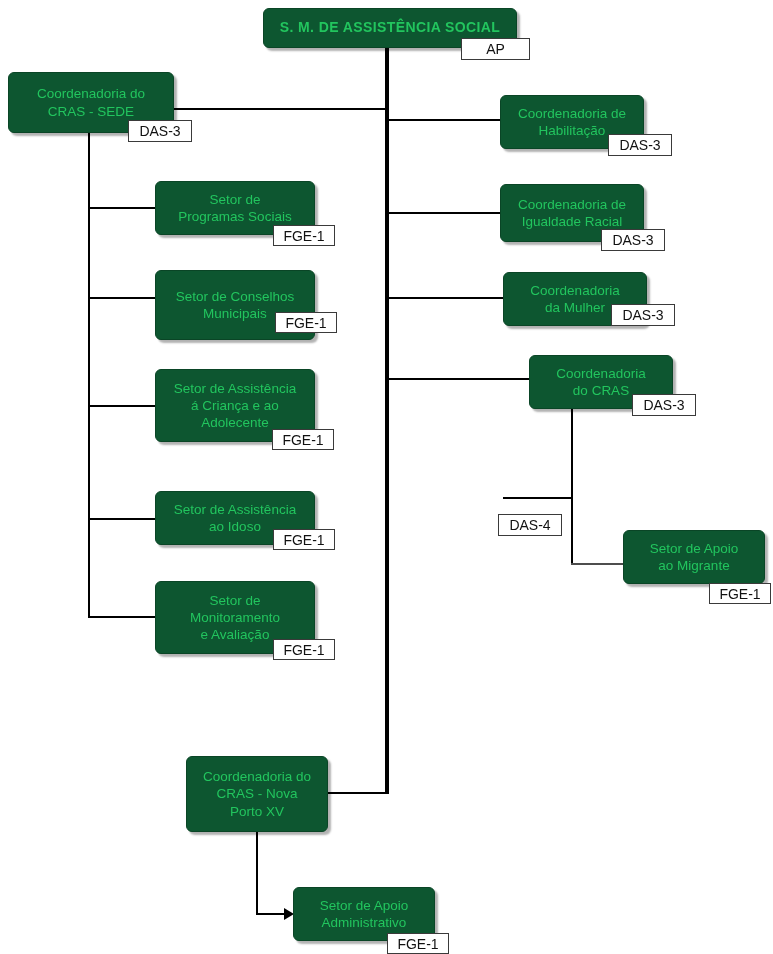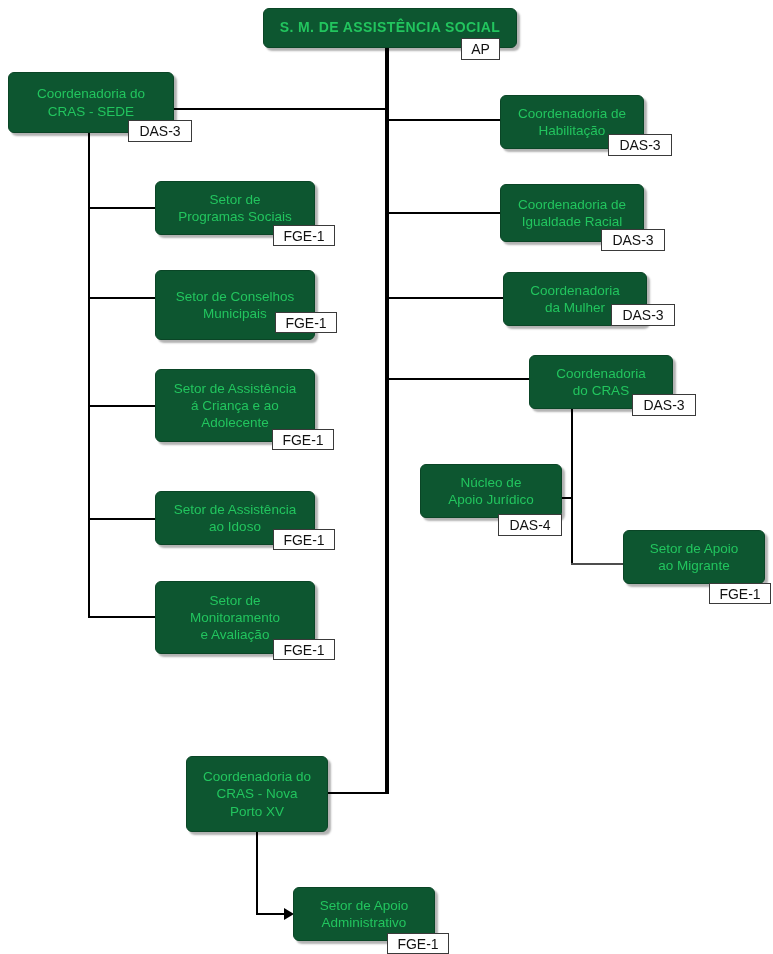--- a/index.html
+++ b/index.html
@@ -107,21 +107,21 @@
   <div class="line line-thin-h" style="left:503px; top:497px; width:70px;"></div>
   <div class="line line-thin-h line-gray" style="left:571px; top:563px; width:52px;"></div>
 
   <div class="line line-thin-v" style="left:256px; top:832px; height:82px;"></div>
   <div class="line line-thin-h" style="left:256px; top:913px; width:36px;"></div>
   <div class="arrow-head" style="left:284px; top:908px;"></div>
 
   <div class="node root" style="left:263px; top:8px; width:254px; height:40px;">
     <span class="node-text">S. M. DE ASSISTÊNCIA SOCIAL</span>
   </div>
-  <div class="badge" style="left:461px; top:38px; width:39px; height:22px;">
+  <div class="badge" style="left:461px; top:38px; width:69px; height:22px;">
     <span>AP</span>
   </div>
 
   <div class="node" style="left:8px; top:72px; width:166px; height:61px;">
     <span class="node-text">Coordenadoria do
 CRAS - SEDE</span>
   </div>
   <div class="badge" style="left:128px; top:120px; width:64px; height:22px;">
     <span>DAS-3</span>
   </div>
@@ -193,24 +193,20 @@
   </div>
 
   <div class="node" style="left:529px; top:355px; width:144px; height:54px;">
     <span class="node-text">Coordenadoria
 do CRAS</span>
   </div>
   <div class="badge" style="left:632px; top:394px; width:64px; height:22px;">
     <span>DAS-3</span>
   </div>
 
-  <div class="node" style="left:420px; top:464px; width:142px; height:54px;">
-    <span class="node-text">Núcleo de
-Apoio Jurídico</span>
-  </div>
   <div class="badge" style="left:498px; top:514px; width:64px; height:22px;justify-content:center;">
     <span>DAS-4</span>
   </div>
 
   <div class="node" style="left:623px; top:530px; width:142px; height:54px;">
     <span class="node-text">Setor de Apoio
 ao Migrante</span>
   </div>
   <div class="badge" style="left:709px; top:583px; width:62px; height:21px;">
     <span>FGE-1</span>

